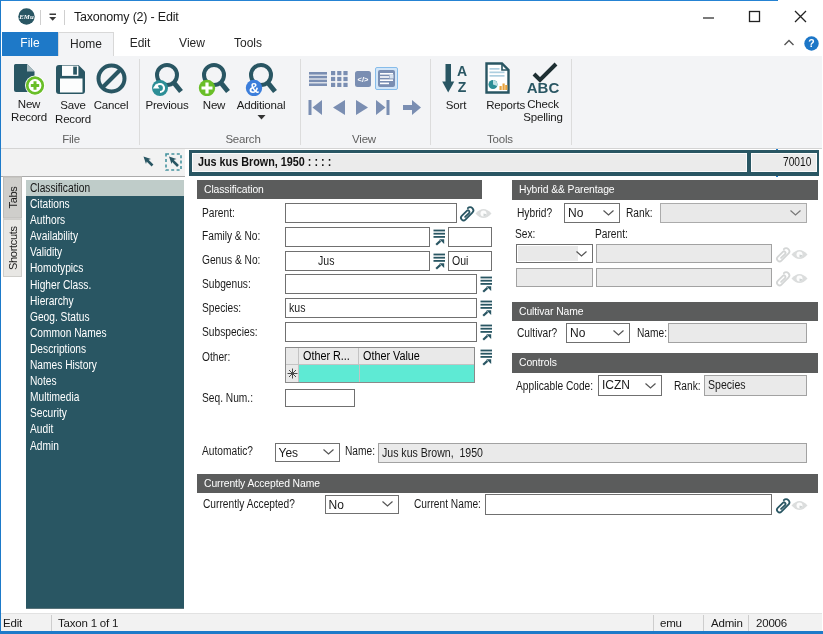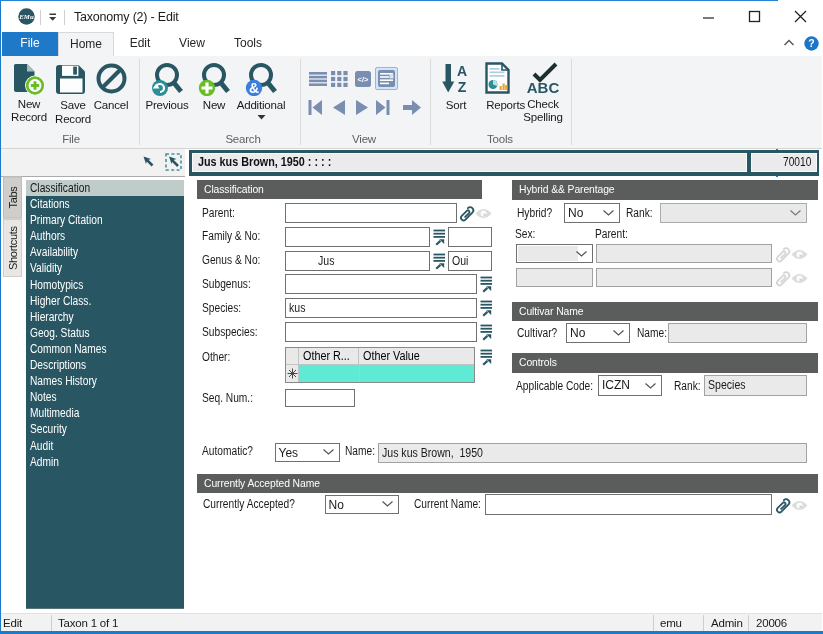--- a/index.html
+++ b/index.html
@@ -231,21 +231,20 @@
 <div class="abs" style="left:750px;top:152px;width:66px;height:19px;background:#ebebeb;border:1px solid #fbfbfb;box-sizing:border-box;font-size:12px;color:#111;line-height:17px;text-align:right;padding-right:5px;"><span style="display:inline-block;transform:scaleX(0.85);transform-origin:100% 50%;">70010</span></div>
 
 <div class="abs" style="left:0;top:176px;width:821px;height:436px;background:#fff;"></div>
 
 <div class="vtab" style="left:2px;top:175.5px;width:19px;height:41.5px;background:#cfcecb;border:1px solid #bdbcb8;">Tabs</div>
 <div class="vtab" style="left:2px;top:217.5px;width:19px;height:58px;background:#e8e7e4;border:1px solid #cfceca;">Shortcuts</div>
 
 <div class="abs" style="left:25px;top:179px;width:158px;height:428px;background:#295663;border-bottom:1px solid #59737a;">
   <div class="sideitem" style="background:#bfccc9;color:#141414;"><span class="sx">Classification</span></div>
   <div class="sideitem"><span class="sx">Citations</span></div>
-  <div class="sideitem"><span class="sx">Primary Citation</span></div>
   <div class="sideitem"><span class="sx">Authors</span></div>
   <div class="sideitem"><span class="sx">Availability</span></div>
   <div class="sideitem"><span class="sx">Validity</span></div>
   <div class="sideitem"><span class="sx">Homotypics</span></div>
   <div class="sideitem"><span class="sx">Higher Class.</span></div>
   <div class="sideitem"><span class="sx">Hierarchy</span></div>
   <div class="sideitem"><span class="sx">Geog. Status</span></div>
   <div class="sideitem"><span class="sx">Common Names</span></div>
   <div class="sideitem"><span class="sx">Descriptions</span></div>
   <div class="sideitem"><span class="sx">Names History</span></div>

